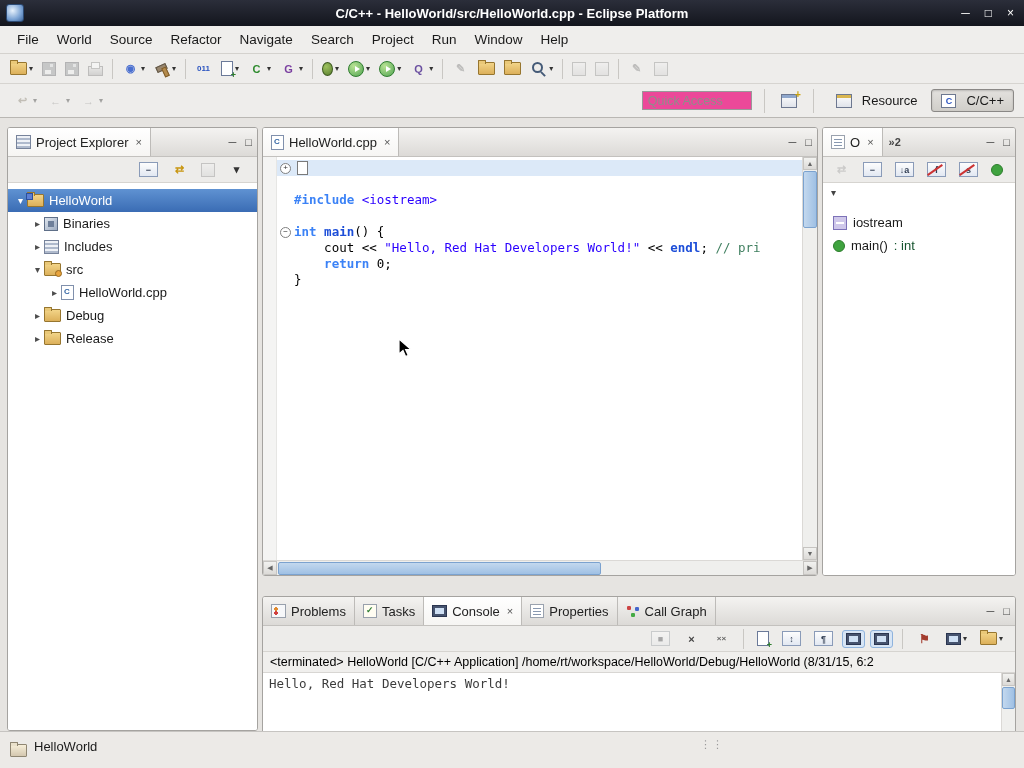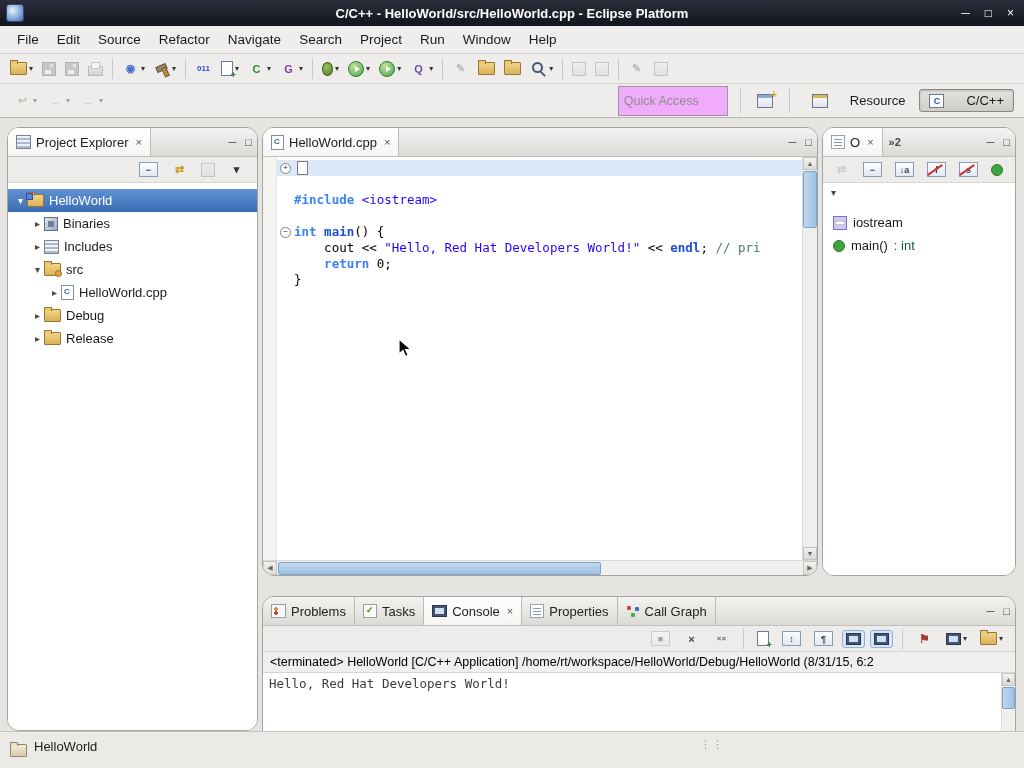--- a/index.html
+++ b/index.html
@@ -22,24 +22,24 @@
   .toolbar-main{top:54px;height:30px;border-bottom:1px solid #d6d4d0;padding:0 6px;gap:1px;}
   .toolbar-nav{top:84px;height:34px;border-bottom:1px solid #b9b7b3;padding:0 10px;gap:4px;}
   .tsep{width:1px;height:20px;background:#c9c7c3;margin:0 4px;flex:none;}
   .tsep.big{height:24px;margin:0 8px;}
   .icw{display:inline-flex;align-items:center;gap:2px;padding:2px 3px;border:1px solid transparent;
        border-radius:3px;flex:none;}
   .icw.pressed{background:#d7e5f5;border-color:#8fb3dd;}
   .icw.dis{opacity:.4;filter:grayscale(.8);}
   .dd{font-size:8px;color:#333;}
   .dd.big{font-size:10px;color:#444;}
-  .qa{width:110px;height:30px;border:1px solid #999;background:#f0abfc;font-size:12.5px;padding:0 5px;
+  .qa{width:110px;height:19px;border:1px solid #999;background:#ec4899;font-size:12.5px;padding:0 5px;
       color:#333;margin-left:auto;font-family:"Liberation Sans",sans-serif;box-sizing:border-box;}
   .qa::placeholder{color:#8f8d8a;}
-  .persp-btn{display:flex;align-items:center;gap:22px;padding:3px 9px;border-radius:3px;border:1px solid transparent;justify-content:space-between;}
+  .persp-btn{display:flex;align-items:center;gap:10px;padding:3px 9px;border-radius:3px;border:1px solid transparent;justify-content:space-between;}
   .persp-btn.active{border-color:#8a8886;background:linear-gradient(#e3e1de,#d0cec9);
                     box-shadow:inset 0 1px 2px rgba(0,0,0,.18);}
 
   
   .ki{position:relative;display:inline-flex;align-items:center;justify-content:center;
       width:17px;height:16px;flex:none;font-weight:bold;}
   .k-eclipse{width:16px;height:16px;margin-left:6px;border-radius:3px;border:1px solid #2c4a74;
              background:radial-gradient(circle at 35% 35%,#e8f2fc,#7ba3d4 60%,#40679a);}
   .fol{width:15px;height:11px;background:linear-gradient(#f2d488,#dcb05a);border:1px solid #97762f;
        border-radius:1px;align-self:center;}
@@ -107,21 +107,21 @@
   .k-persp::before{content:"";position:absolute;left:0;right:0;top:0;height:3px;background:#8fa7cc;}
   .k-persp.res::before{background:#d9b650;}
   .k-persp.plus::after{content:"+";position:absolute;right:-5px;top:-6px;color:#caa20a;font-size:10px;}
   .k-cpersp{width:13px;height:12px;border:1px solid #6d7890;background:#fff;}
   .k-cpersp::after{content:"C";color:#2a53c0;font-size:9px;font-weight:bold;}
   .slash::after{content:"";position:absolute;left:-2px;top:6px;width:18px;height:2px;background:#c33;
        transform:rotate(-35deg);}
   .k-letter{font-weight:bold;}
 
   
-  .panel{position:absolute;background:#fff;border:1px solid #a5a3a0;border-radius:12px;box-sizing:border-box;
+  .panel{position:absolute;background:#fff;border:1px solid #a5a3a0;border-radius:3px;box-sizing:border-box;
          overflow:hidden;display:flex;flex-direction:column;}
   .panel-explorer{left:7px;top:127px;width:251px;height:604px;}
   .panel-editor{left:262px;top:127px;width:556px;height:449px;}
   .panel-outline{left:822px;top:127px;width:194px;height:449px;}
   .panel-console{left:262px;top:596px;width:754px;height:180px;}
   .phead{height:28px;background:linear-gradient(#f4f3f1,#dcdad7);border-bottom:1px solid #c3c1be;
          display:flex;align-items:stretch;position:relative;flex:none;}
   .vtab{display:flex;align-items:center;gap:5px;padding:0 8px;border-right:1px solid #bdbbb8;
         font-size:13px;color:#222;white-space:nowrap;}
   .vtab.active{background:linear-gradient(#ffffff,#f6f5f3);}
@@ -204,21 +204,21 @@
   <span class="title-text">C/C++ - HelloWorld/src/HelloWorld.cpp - Eclipse Platform</span>
   <span class="tb-controls">
     <span>─</span>
     <span>□</span>
     <span>×</span>
   </span>
 </div>
 
 <div class="menubar">
     <div class="menu-item">File</div>
-    <div class="menu-item">Edit</div>
+    <div class="menu-item">World</div>
     <div class="menu-item">Source</div>
     <div class="menu-item">Refactor</div>
     <div class="menu-item">Navigate</div>
     <div class="menu-item">Search</div>
     <div class="menu-item">Project</div>
     <div class="menu-item">Run</div>
     <div class="menu-item">Window</div>
     <div class="menu-item">Help</div>
   </div>
 

